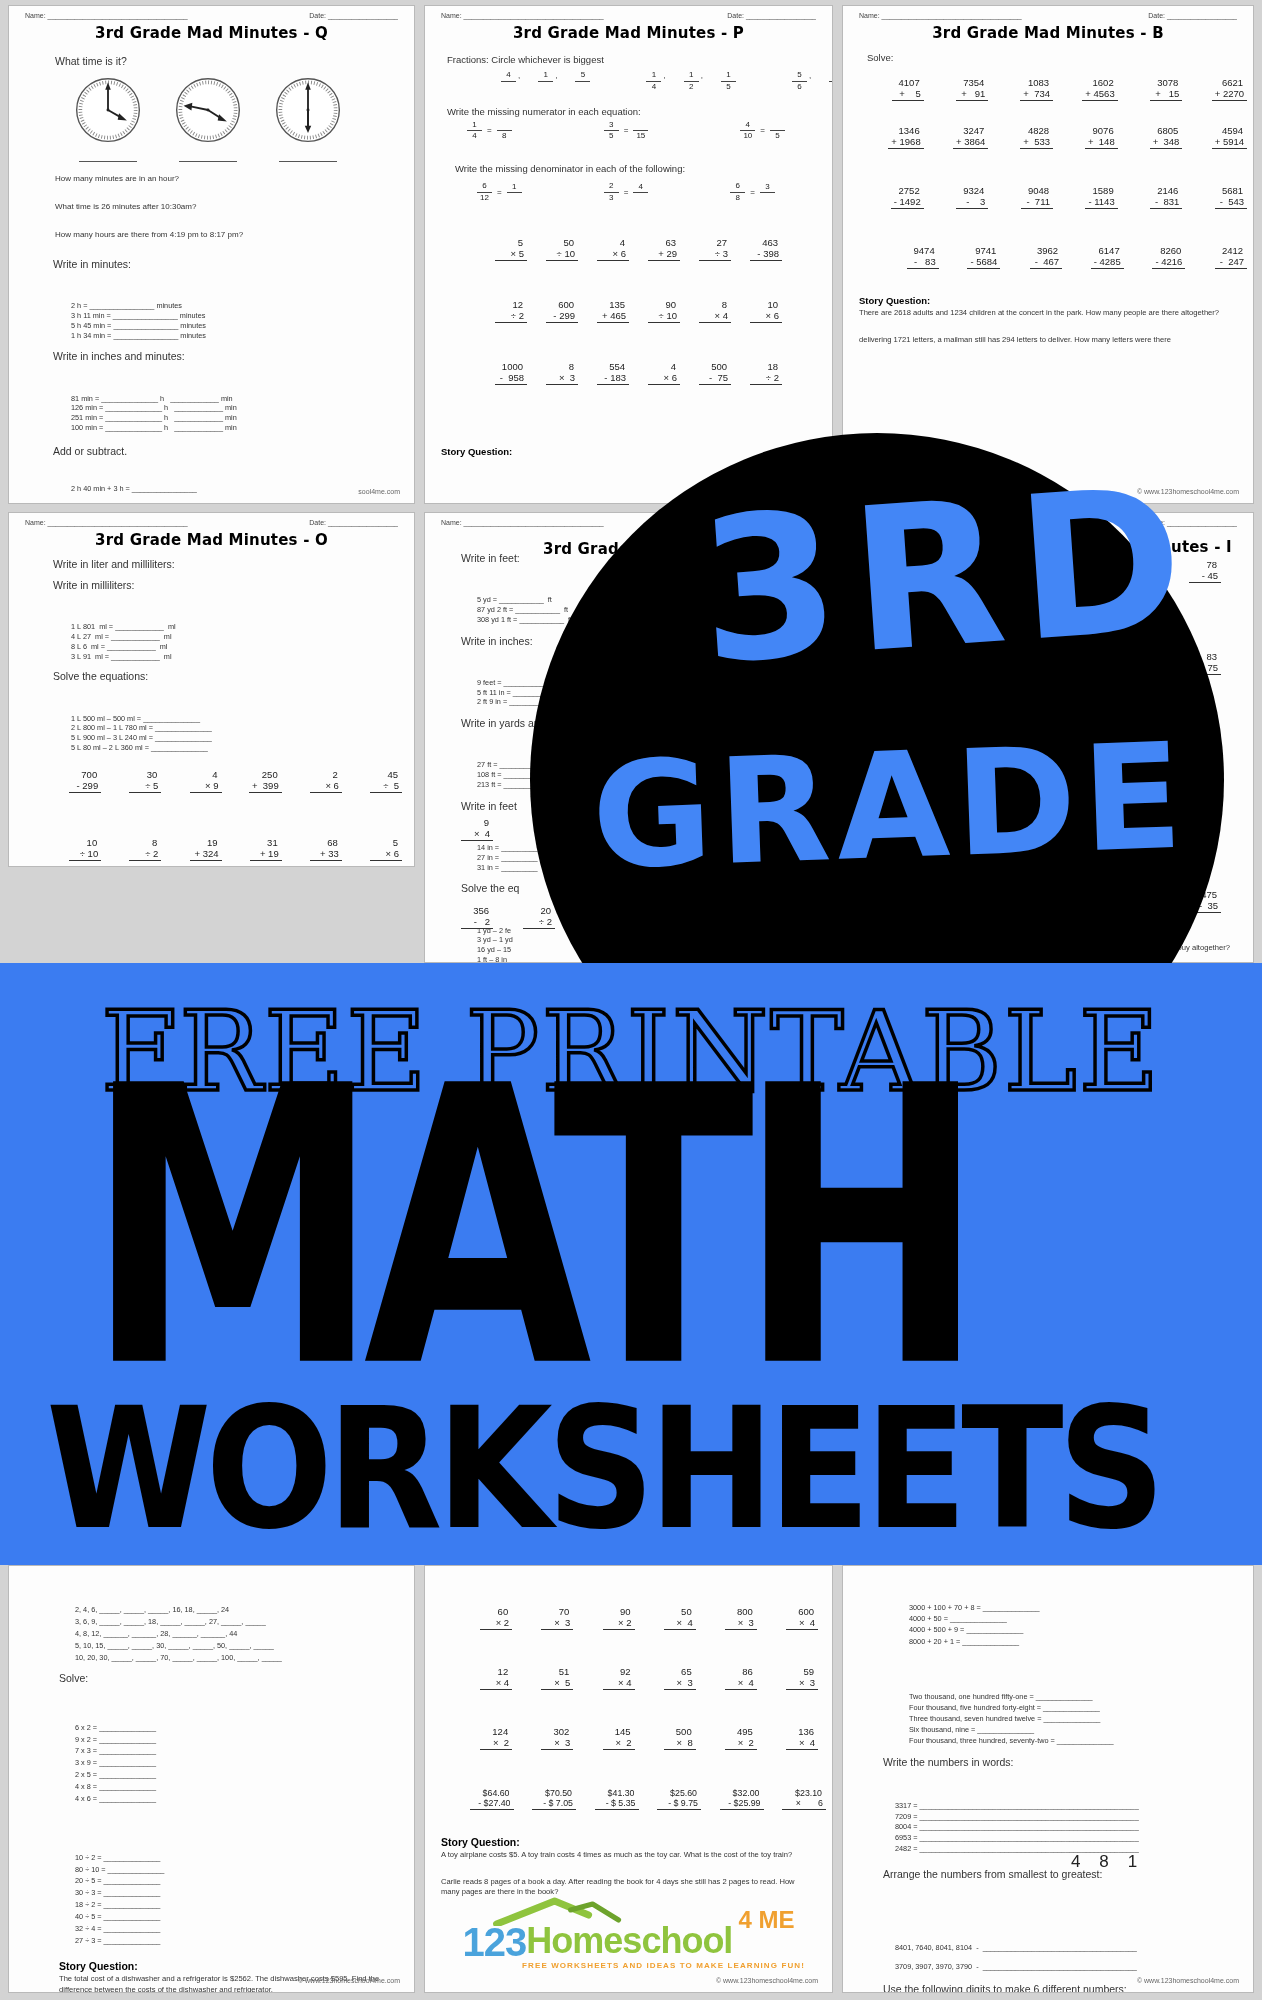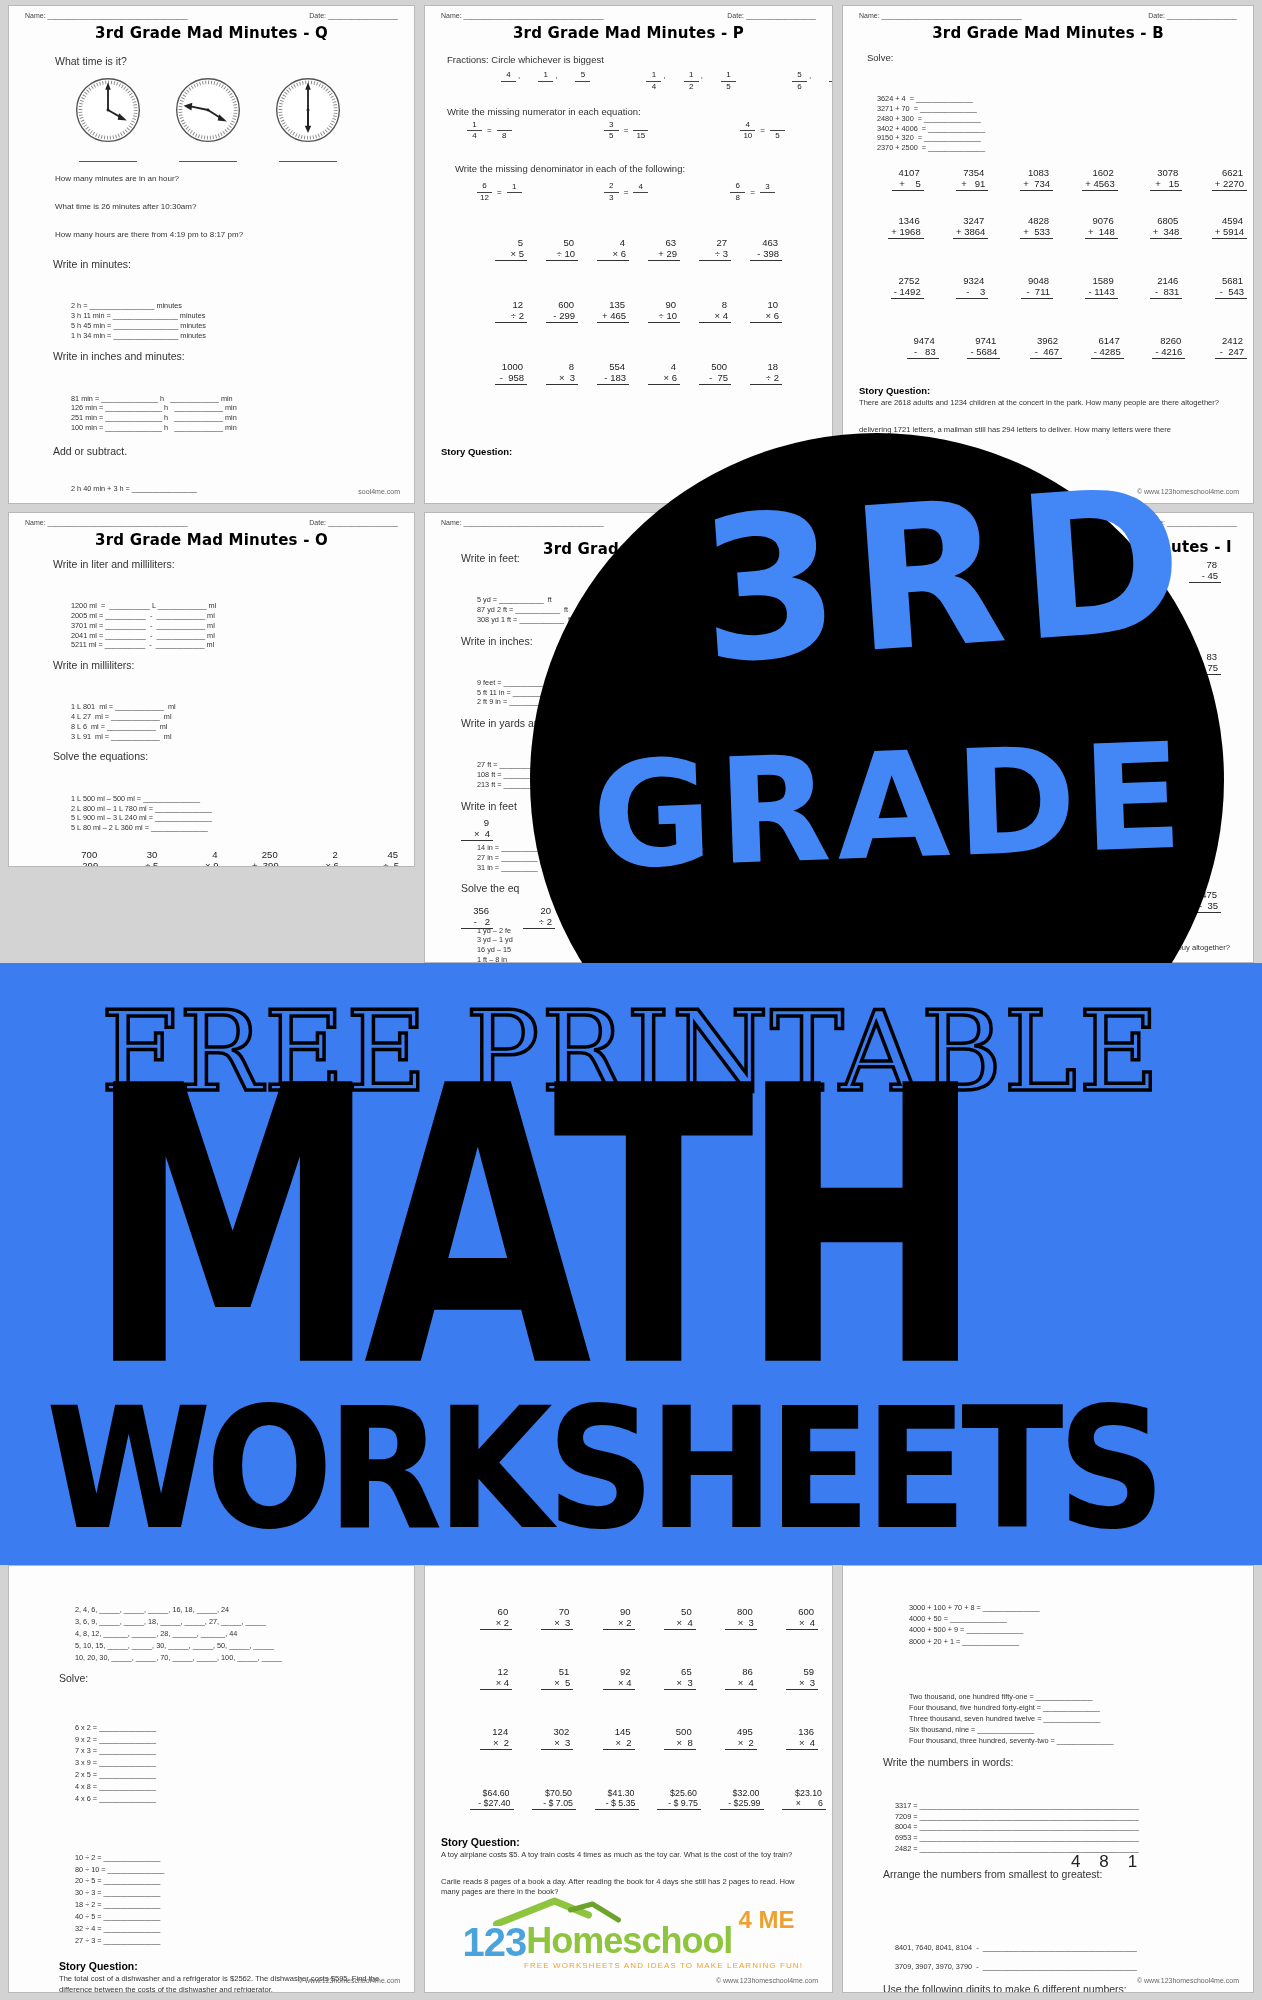--- a/index.html
+++ b/index.html
@@ -48,21 +48,21 @@
         transform:scaleY(1.30);transform-origin:0 0;font-family:"DejaVu Sans",sans-serif}
   .worksword{position:absolute;top:422px;left:46px;font-size:150px;font-weight:bold;line-height:1;letter-spacing:-6px;color:#000;
         transform:scaleY(1.12);transform-origin:0 0;font-family:"DejaVu Sans",sans-serif}
   
   .logo{position:absolute;left:50%;transform:translateX(-50%);bottom:22px;text-align:center;white-space:nowrap}
   .logo-row{display:inline-flex;align-items:flex-start;position:relative}
   .l123{font-size:40px;font-weight:bold;color:#4aa3dc;letter-spacing:-1px}
   .lhome{font-size:36px;font-weight:bold;color:#8fc43e;letter-spacing:-1px;position:relative}
   .l4me{font-size:24px;font-weight:bold;color:#f0a030;margin-left:6px;position:relative;top:-14px}
   .roof{position:absolute;left:30px;top:-24px}
-  .tagline{font-size:8px;font-weight:normal;color:#f0a030;letter-spacing:1.1px;margin-top:-4px;text-align:left;padding-left:70px}
+  .tagline{font-size:8px;font-weight:bold;color:#f0a030;letter-spacing:1.1px;margin-top:-4px;text-align:left;padding-left:70px}
   .abs{position:absolute}
 </style>
 </head>
 <body>
 
 <div class="page" style="left:8px;top:5px;width:407px;height:499px">
   <div class="nd">
     <span>Name: ____________________________________</span>
     <span>Date: __________________</span>
   </div>
@@ -300,23 +300,20 @@
   <div class="story-h abs" style="bottom:46px">Story Question:</div>
 </div>
 
 <div class="page" style="left:842px;top:5px;width:412px;height:499px">
   <div class="nd">
     <span>Name: ____________________________________</span>
     <span>Date: __________________</span>
   </div>
   <div class="ptitle">3rd Grade Mad Minutes - B</div>
   <div class="h1" style="margin-top:10px;margin-left:24px;font-size:9.5px">Solve:</div>
-  <div class="lines" style="margin-left:34px">
-    
-  <div>3624 + 4  = ______________</div><div>3271 + 70  = ______________</div><div>2480 + 300  = ______________</div><div>3402 + 4006  = ______________</div><div>9150 + 320  = ______________</div><div>2370 + 2500  = ______________</div></div>
   <div class="vrow cw62" style="padding-left:22px;margin-top:14px">
 
   <div class="vp"><div>4107</div><div>+    5</div></div>
       <div class="vp"><div>7354</div><div>+   91</div></div>
       <div class="vp"><div>1083</div><div>+  734</div></div>
       <div class="vp"><div>1602</div><div>+ 4563</div></div>
       <div class="vp"><div>3078</div><div>+   15</div></div>
       <div class="vp"><div>6621</div><div>+ 2270</div></div>
     </div>
   <div class="vrow cw62" style="padding-left:22px;margin-top:24px">
@@ -352,23 +349,20 @@
   <div class="pfoot">© www.123homeschool4me.com</div>
 </div>
 
 <div class="page" style="left:8px;top:512px;width:407px;height:355px">
   <div class="nd">
     <span>Name: ____________________________________</span>
     <span>Date: __________________</span>
   </div>
   <div class="ptitle">3rd Grade Mad Minutes - O</div>
   <div class="h1" style="margin-top:9px">Write in liter and milliliters:</div>
-  <div class="lines">
-    
-  <div>1200 ml  =  __________ L ____________ ml</div><div>2005 ml = __________  -  ____________ ml</div><div>3701 ml = __________  -  ____________ ml</div><div>2041 ml = __________  -  ____________ ml</div><div>5211 ml = __________  -  ____________ ml</div></div>
   <div class="h1" style="margin-top:9px">Write in milliliters:</div>
   <div class="lines">
     
   <div>1 L 801  ml = ____________  ml</div><div>4 L 27  ml = ____________  ml</div><div>8 L 6  ml = ____________  ml</div><div>3 L 91  ml = ____________  ml</div></div>
   <div class="h1" style="margin-top:9px">Solve the equations:</div>
   <div class="lines">
     
   <div>1 L 500 ml – 500 ml = ______________</div><div>2 L 800 ml – 1 L 780 ml = ______________</div><div>5 L 900 ml – 3 L 240 ml = ______________</div><div>5 L 80 ml – 2 L 360 ml = ______________</div></div>
   <div class="vrow cw50" style="padding-left:44px;margin-top:16px">
 

